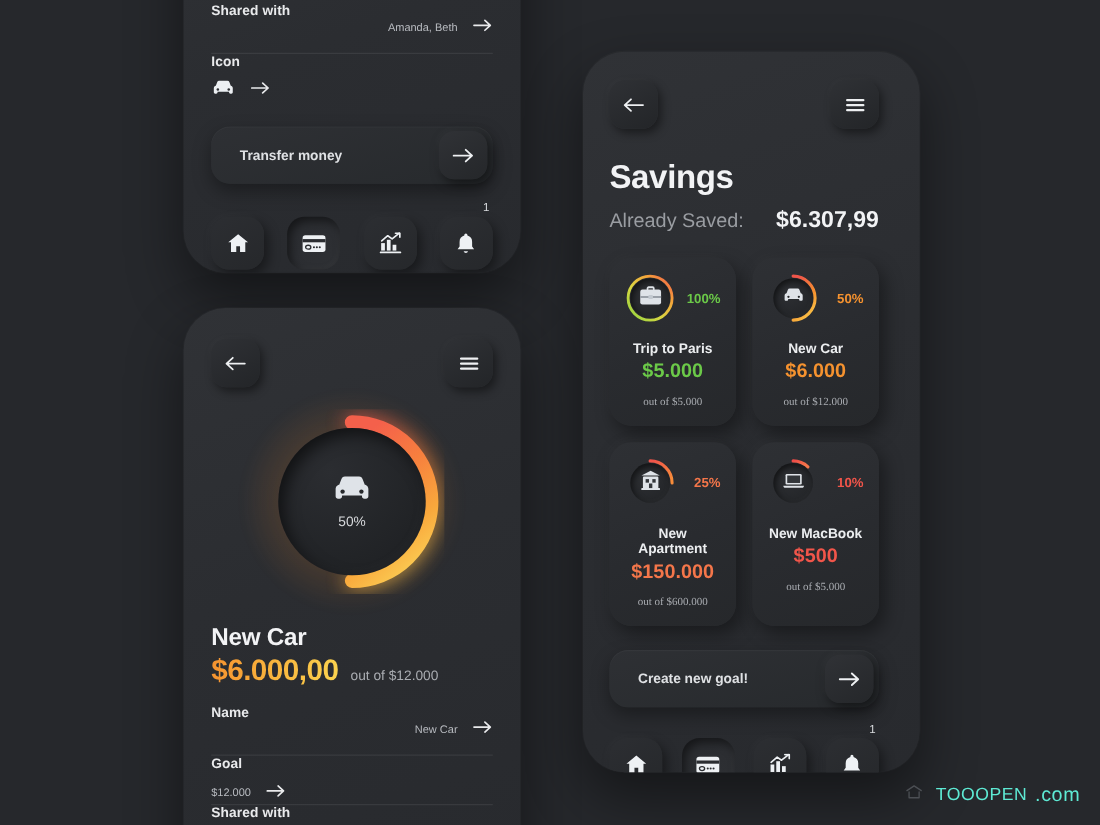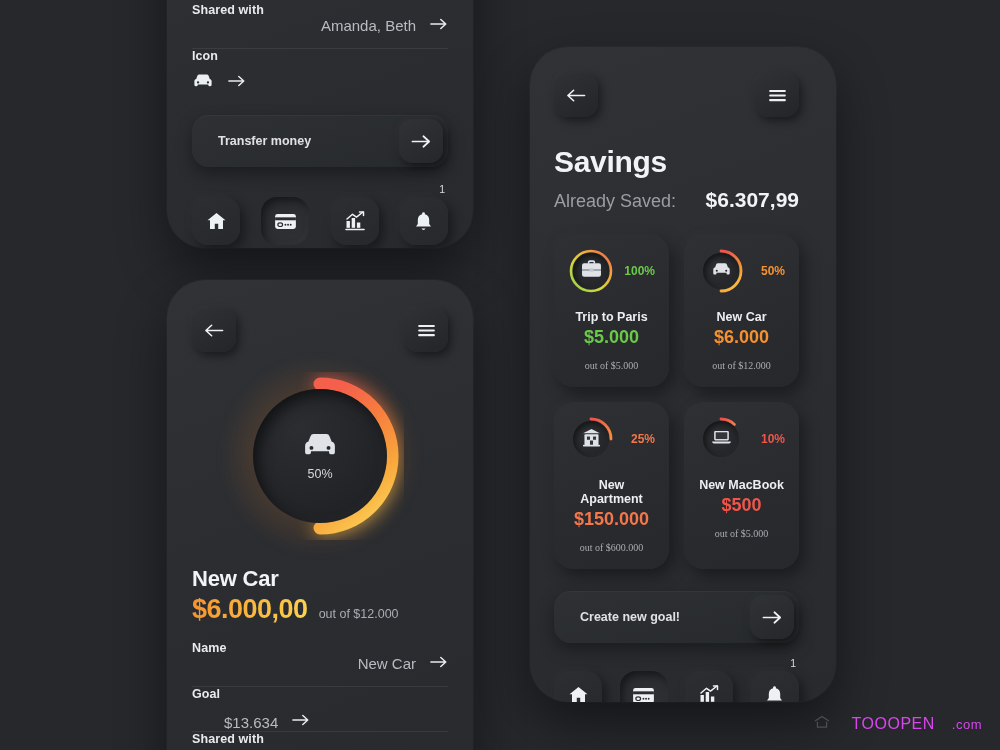--- a/index.html
+++ b/index.html
@@ -35,21 +35,21 @@
 
   .topbar { display: flex; justify-content: space-between; align-items: center; }
 
   .row {
     display: flex; justify-content: space-between;
     height: 45px; cursor: pointer;
   }
   .row + .row { border-top: 1px solid rgba(255,255,255,.075); flex-direction: column; }
   .row-label { font-size: 12.5px; font-weight: 700; color: #e9eaec; letter-spacing:.1px;}
   .row-right { display: flex; align-items: center; gap: 14px; }
-  .row-value { font-size: 15px; color: #b8bbc0; margin-left: 32px; }
+  .row-value { font-size: 10px; color: #b8bbc0; }
 
   .arrow-r { width: 18px; height: 14px; }
 
   
   .pill {
     position: relative; height: 52px; border-radius: 17px;
     background: linear-gradient(165deg, #2e3034, #272a2d);
     box-shadow: inset 0 1px 0 rgba(255,255,255,.035), 0 7px 16px rgba(0,0,0,.35);
     display: flex; align-items: center; cursor: pointer;
   }
@@ -136,25 +136,25 @@
   .detail-amt {
     font-size: 27px; font-weight: 700; letter-spacing:-.5px;
     background: linear-gradient(95deg, #f5922f 0%, #f9b63e 50%, #fbd34f 100%);
     -webkit-background-clip: text; background-clip: text; color: transparent;
   }
   .detail-outof { font-size: 12.5px; color: #a9acb1; }
 
   
   .watermark {
     position: absolute; right: 18px; bottom: 17px;
-    display: flex; align-items: center; gap: 22px;
-    color: #d946ef; font-size: 16px; letter-spacing: .5px;
+    display: flex; align-items: center; gap: 12px;
+    color: #5eead4; font-size: 16px; letter-spacing: .5px;
     user-select: none;
   }
-  .watermark .wm-sm { font-size: 13px; }
+  .watermark .wm-sm { font-size: 18px; }
 </style>
 </head>
 <body>
 
 <div class="stage">
 
   <div class="phone" id="phone-top">
     <div style="position:absolute; left:25px; right:25px; top:145px;">
 
       <div class="row">
@@ -311,21 +311,21 @@
             <span>
               <svg class="arrow-r" viewBox="0 0 20 14">
                   <path d="M1 7h16M12 2l5.5 5L12 12" stroke="#e9eaec" stroke-width="1.7" fill="none" stroke-linecap="round" stroke-linejoin="round"></path>
                 </svg>
             </span>
           </span>
         </div>
         <div class="row">
           <span class="row-label">Goal</span>
           <span class="row-right">
-            <span class="row-value">$13.634</span>
+            <span class="row-value">$12.000</span>
             <span>
               <svg class="arrow-r" viewBox="0 0 20 14">
                   <path d="M1 7h16M12 2l5.5 5L12 12" stroke="#e9eaec" stroke-width="1.7" fill="none" stroke-linecap="round" stroke-linejoin="round"></path>
                 </svg>
             </span>
           </span>
         </div>
         <div class="row">
           <span class="row-label">Shared with</span>
           <span class="row-right">

